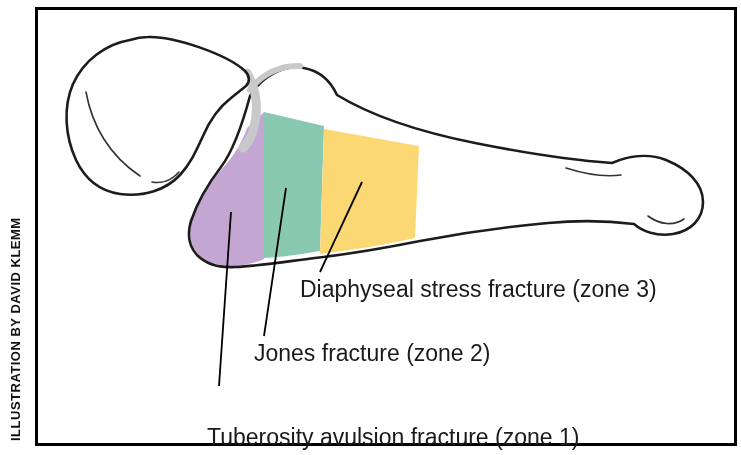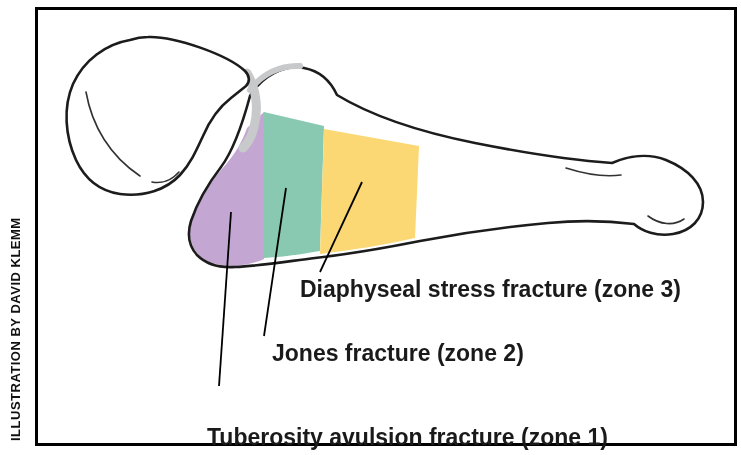--- a/index.html
+++ b/index.html
@@ -10,23 +10,23 @@
   .frame { position:absolute; left:35px; top:7px; width:702px; height:439px;
            border:3px solid #000; pointer-events:none; }
 
   .art { position:absolute; left:0; top:0; width:741px; height:455px; }
 
   .attribution { position:absolute; left:8px; top:441px;
                  transform:rotate(-90deg); transform-origin:0 0;
                  font-size:13px; font-weight:bold; letter-spacing:0.5px;
                  color:#111; white-space:nowrap; }
 
-  .label { position:absolute; font-size:23px; color:#1a1a1a; white-space:nowrap;font-weight:bold; }
+  .label { position:absolute; font-size:23px; color:#1a1a1a; white-space:nowrap; }
   .label-z3 { left:300px; top:276px; }
-  .label-z2 { left:272px; top:340px; }
+  .label-z2 { left:254px; top:340px; }
   .label-z1 { left:207px; top:390px;margin-top:34px; }
 
   .bone-fill    { fill:#ffffff; stroke:none; }
   .bone-outline { fill:none; stroke:#1c1c1c; stroke-width:2.6; stroke-linejoin:round; stroke-linecap:round; }
   .bone-solid   { fill:#ffffff; stroke:#1c1c1c; stroke-width:2.6; stroke-linejoin:round; }
   .gray-band    { fill:none; stroke-width:9; stroke-linecap:round; }
   .gray-band-thin { fill:none; stroke-width:6; stroke-linecap:round; }
   .detail { fill:none; stroke:#1c1c1c; stroke-width:1.6; opacity:.9; stroke-linecap:round; }
   .zone   { stroke:none; }
   .leader { stroke:#000; stroke-width:1.8; }

